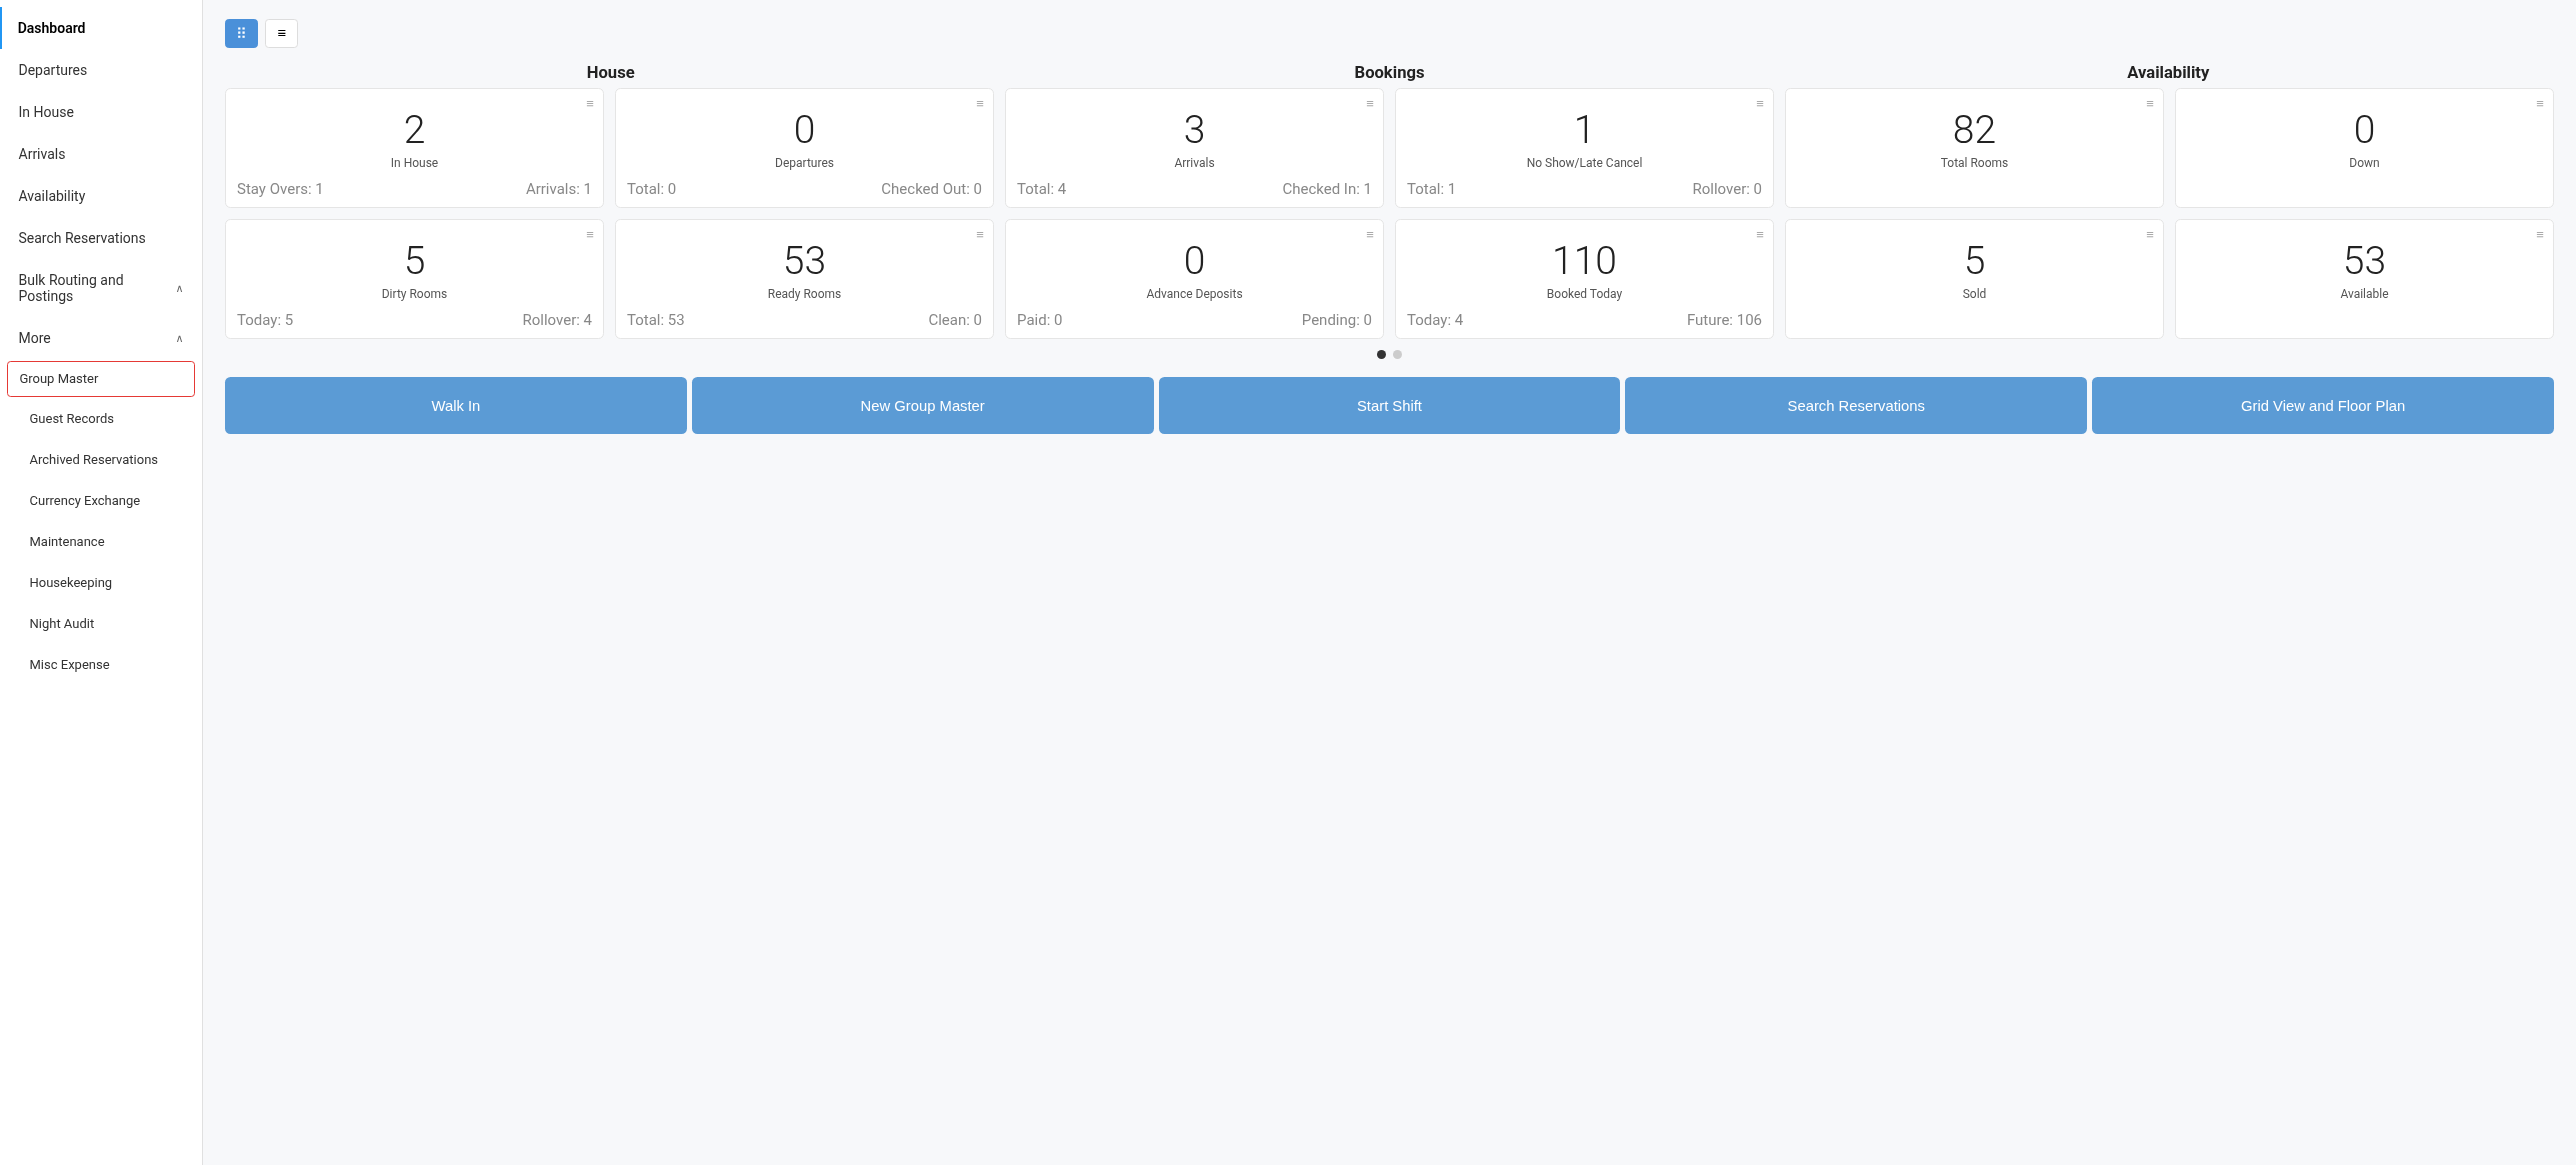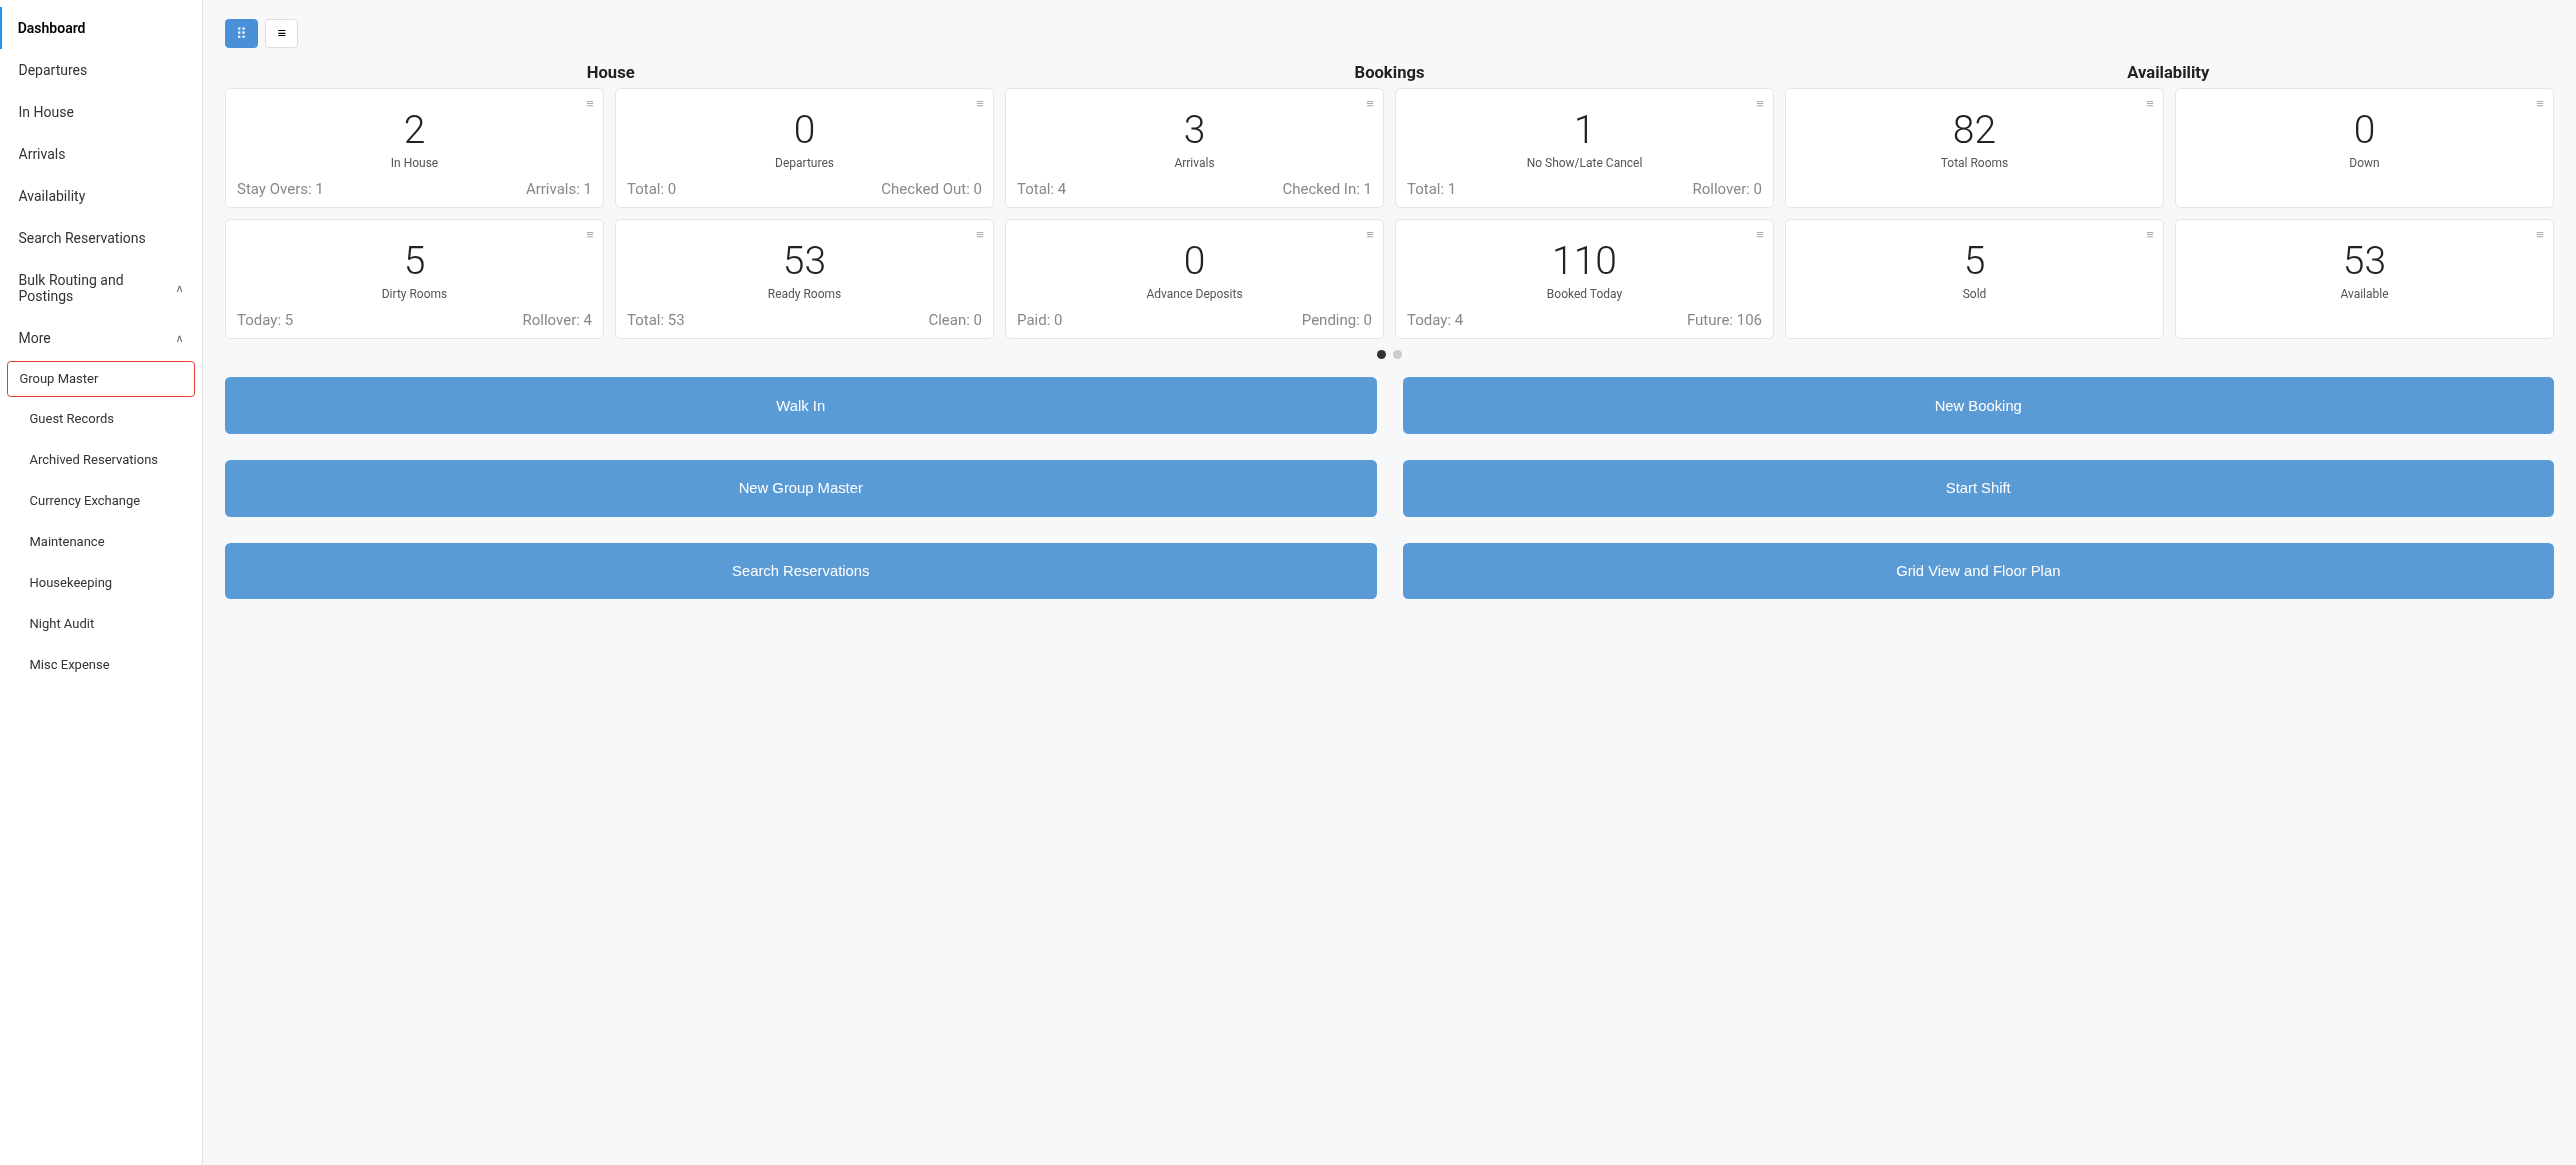--- a/index.html
+++ b/index.html
@@ -135,22 +135,22 @@
       width: 9.2px;
       height: 9.2px;
       border-radius: 50%;
       background: #ccc;
     }
     .dot.active { background: #333; }
 
     
     .action-buttons-grid {
       display: grid;
-      grid-template-columns: 1fr 1fr;
-      gap: 26px;
+      grid-template-columns: 1fr 1fr 1fr 1fr 1fr;
+      gap: 5px;
     }
     .action-btn {
       background: #5b9bd5;
       color: #fff;
       border: none;
       border-radius: 5.5px;
       padding: 20.3px 14.8px;
       font-size: 14.8px;
       font-weight: 500;
       cursor: pointer;
@@ -354,21 +354,20 @@
     </div>
   </div>
 
   <div class="pagination-dots">
     <div class="dot active"></div>
     <div class="dot"></div>
   </div>
 
   <div class="action-buttons-grid">
     <button class="action-btn">Walk In</button>
-    <button class="action-btn">New Booking</button>
     <button class="action-btn">New Group Master</button>
     <button class="action-btn">Start Shift</button>
     <button class="action-btn">Search Reservations</button>
     <button class="action-btn">Grid View and Floor Plan</button>
   </div>
 
 </main>
 
 
 </body></html>

